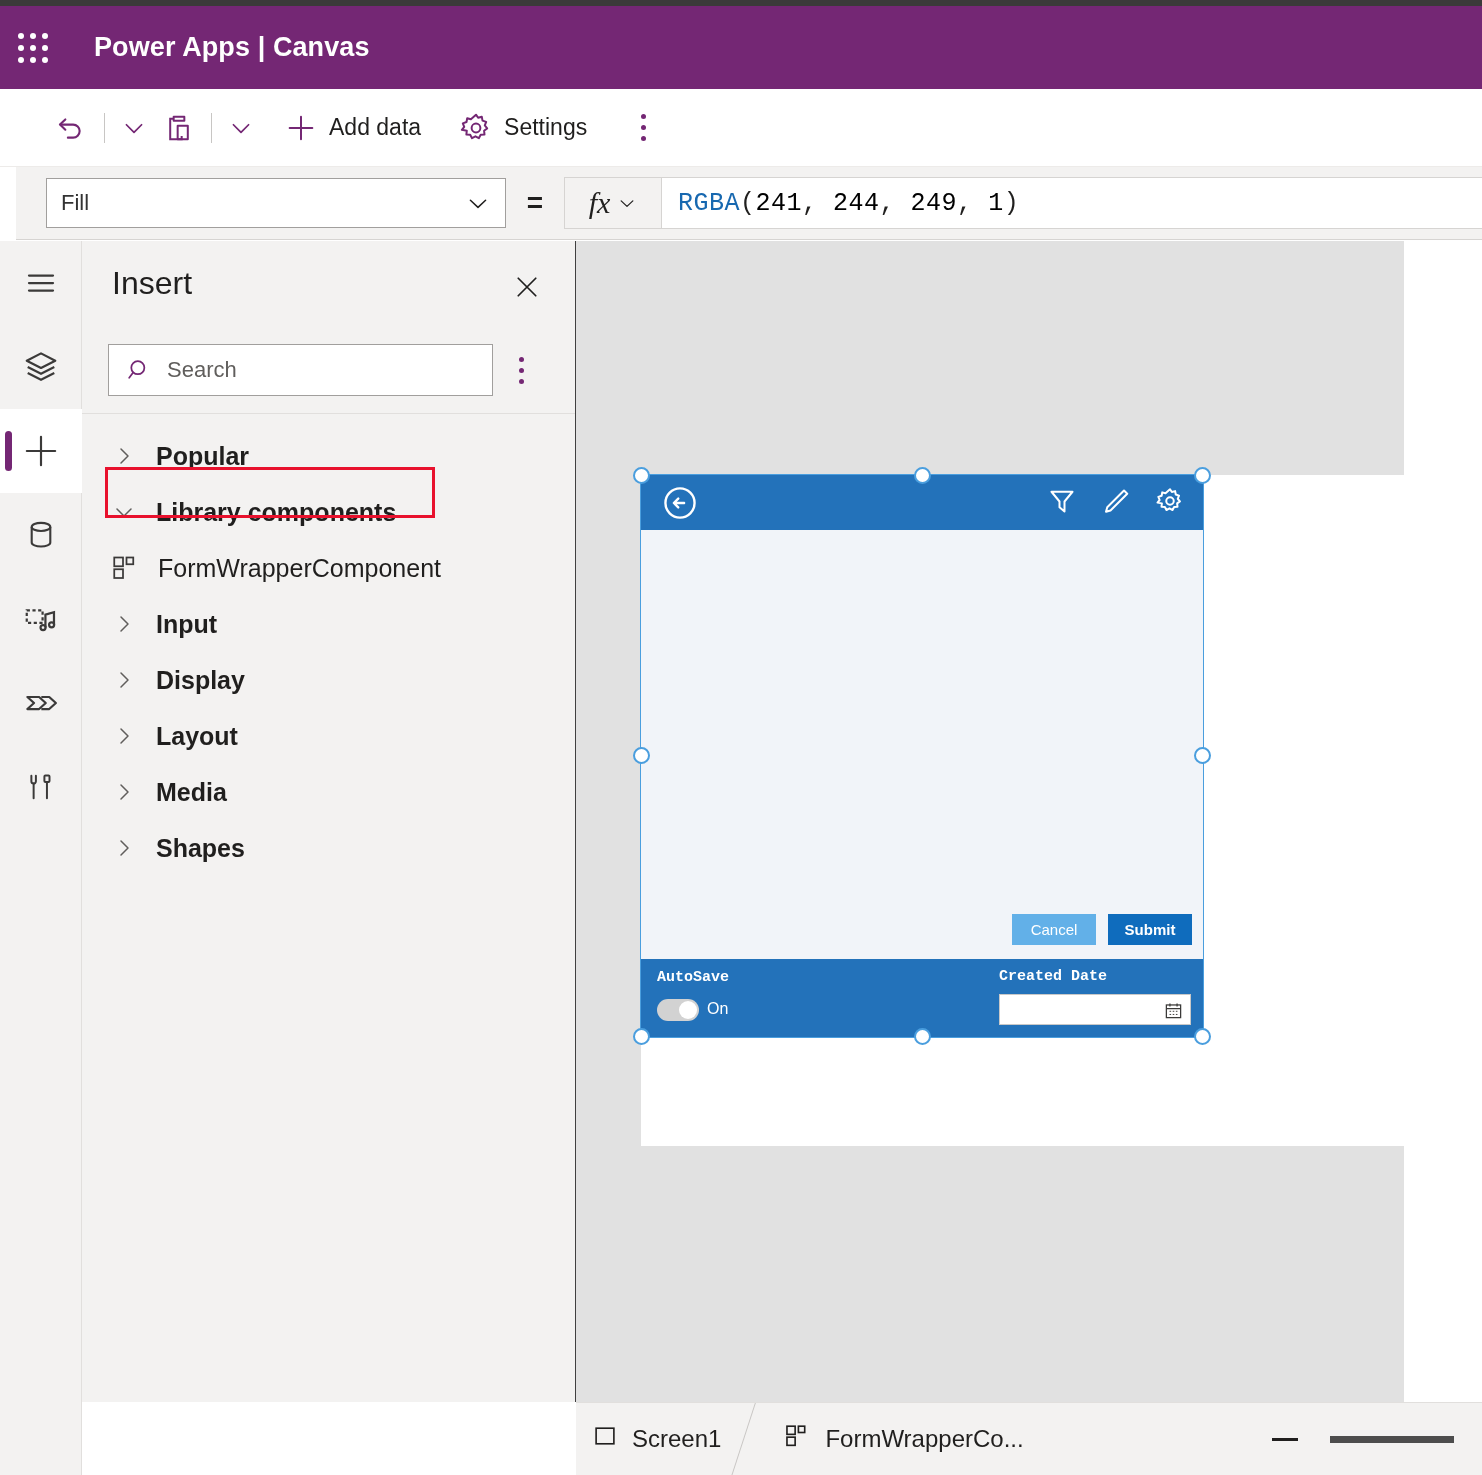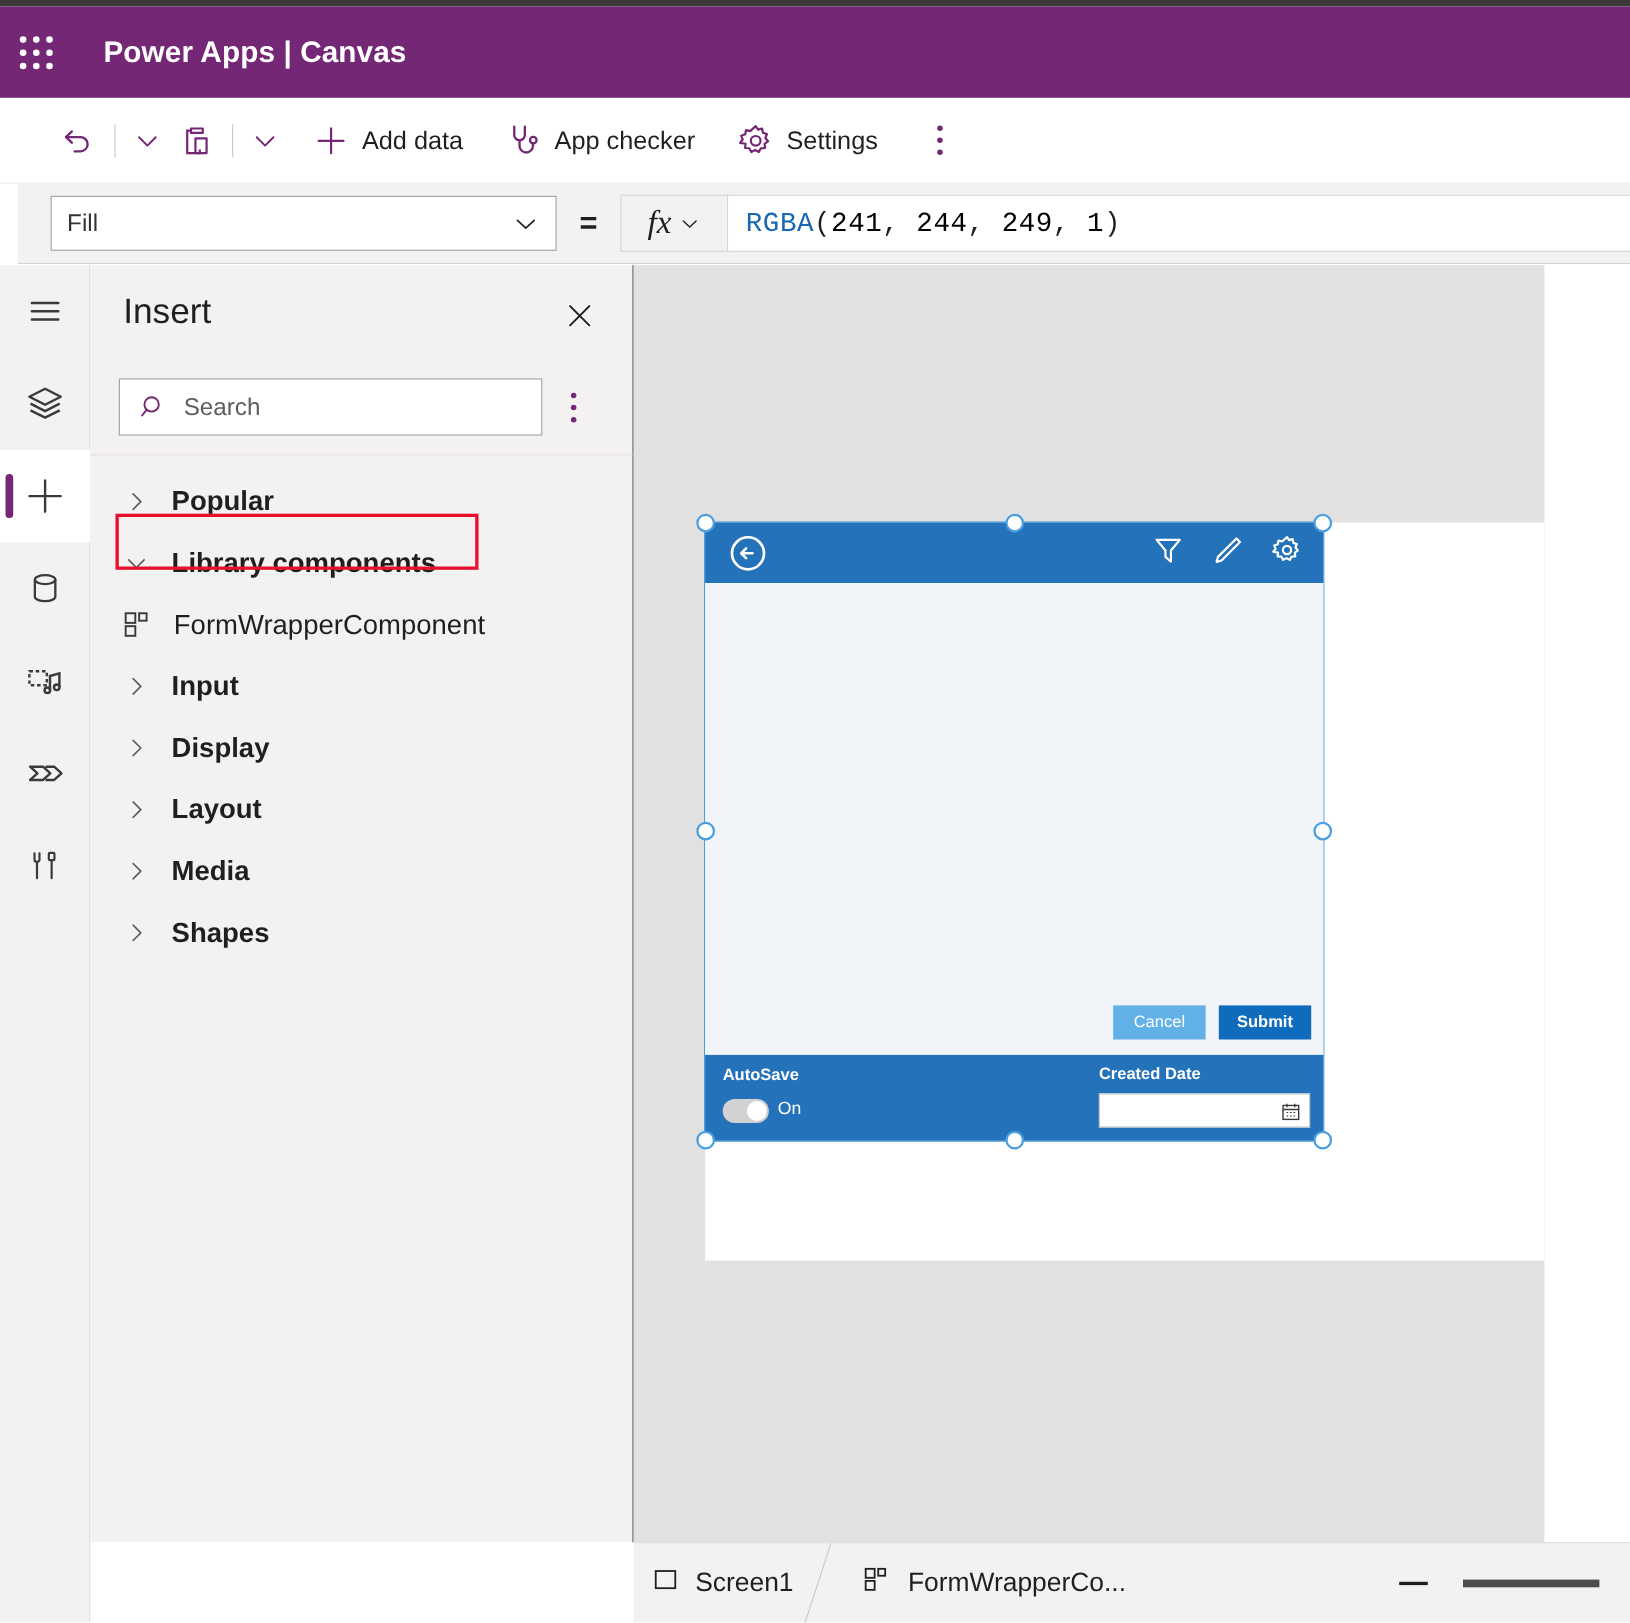--- a/index.html
+++ b/index.html
@@ -149,21 +149,21 @@
                background:#f1f4f9; }
   .btnrow { position:absolute; right:11px; bottom:14px; display:flex; gap:12px; }
   .btn { height:31px; min-width:84px; display:flex; align-items:center;
          justify-content:center; font-size:15px; color:#ffffff; }
   .btn.cancel { background:#62b0e8; }
   .btn.submit { background:#0f6cbd; font-weight:700; }
   .comp-footer {
     position:absolute; left:0; bottom:0; width:100%; height:78px;
     background:#2372ba;
   }
-  .fs-label { position:absolute; font-size:15px; color:#ffffff; font-weight:600; }
+  .fs-label { position:absolute; font-size:15px; color:#ffffff; font-weight:600;font-family:Liberation Mono, monospace; }
   .fs-autosave-lbl { left:16px; top:10px; }
   .fs-created-lbl { left:358px; top:9px; }
   .toggle { position:absolute; left:16px; top:40px; width:42px; height:22px;
             border-radius:11px; background:#d2d2d2; }
   .toggle .knob { position:absolute; right:2px; top:2px; width:18px; height:18px;
                   border-radius:50%; background:#ffffff; }
   .toggle-txt { position:absolute; left:66px; top:41px; font-size:16px; color:#ffffff; }
   .datefield { position:absolute; left:358px; top:35px; width:192px; height:31px;
                background:#ffffff; border:1px solid #c8c8c8; }
   .datefield .cal { position:absolute; right:7px; top:6px; }
@@ -244,28 +244,20 @@
       </svg>
     </div>
 
     <div class="rb" style="margin-left:14px;">
       <svg width="34" height="34" viewBox="0 0 24 24" fill="none" stroke="#742774" stroke-width="1.4">
         <path d="M12 4 V20 M4 12 H20" stroke-linecap="round"></path>
       </svg>
       <span class="lbl">Add data</span>
     </div>
 
-    <div class="rb" style="margin-left:22px;">
-      <svg width="34" height="34" viewBox="0 0 24 24" fill="none" stroke="#742774" stroke-width="1.5">
-        <path d="M6 3 v5.2 a3.4 3.4 0 0 0 6.8 0 V3" stroke-linecap="round"></path>
-        <path d="M9.4 11.6 v3.6 a4.3 4.3 0 0 0 8.6 0 v-1.1" stroke-linecap="round"></path>
-        <circle cx="18.2" cy="11.6" r="2.1"></circle>
-      </svg>
-      <span class="lbl">App checker</span>
-    </div>
 
     <div class="rb" style="margin-left:22px;">
       <svg width="34" height="34" viewBox="0 0 24 24" fill="none" stroke="#742774" stroke-width="1.4">
         <circle cx="12" cy="12" r="3.1"></circle>
         <path d="M12 2.6 l1.5 2.2 2.6-.7 .5 2.7 2.6 .9-1 2.5 1.7 2.1-2.2 1.6 .3 2.7-2.7 .2-1.3 2.4-2.4-1.3-2.4 1.3-1.3-2.4-2.7-.2 .3-2.7L2 13.3l1.7-2.1-1-2.5 2.6-.9 .5-2.7 2.6 .7z" stroke-linejoin="round"></path>
       </svg>
       <span class="lbl">Settings</span>
     </div>
 
     <div class="rb kebab" style="margin-left:20px;">

